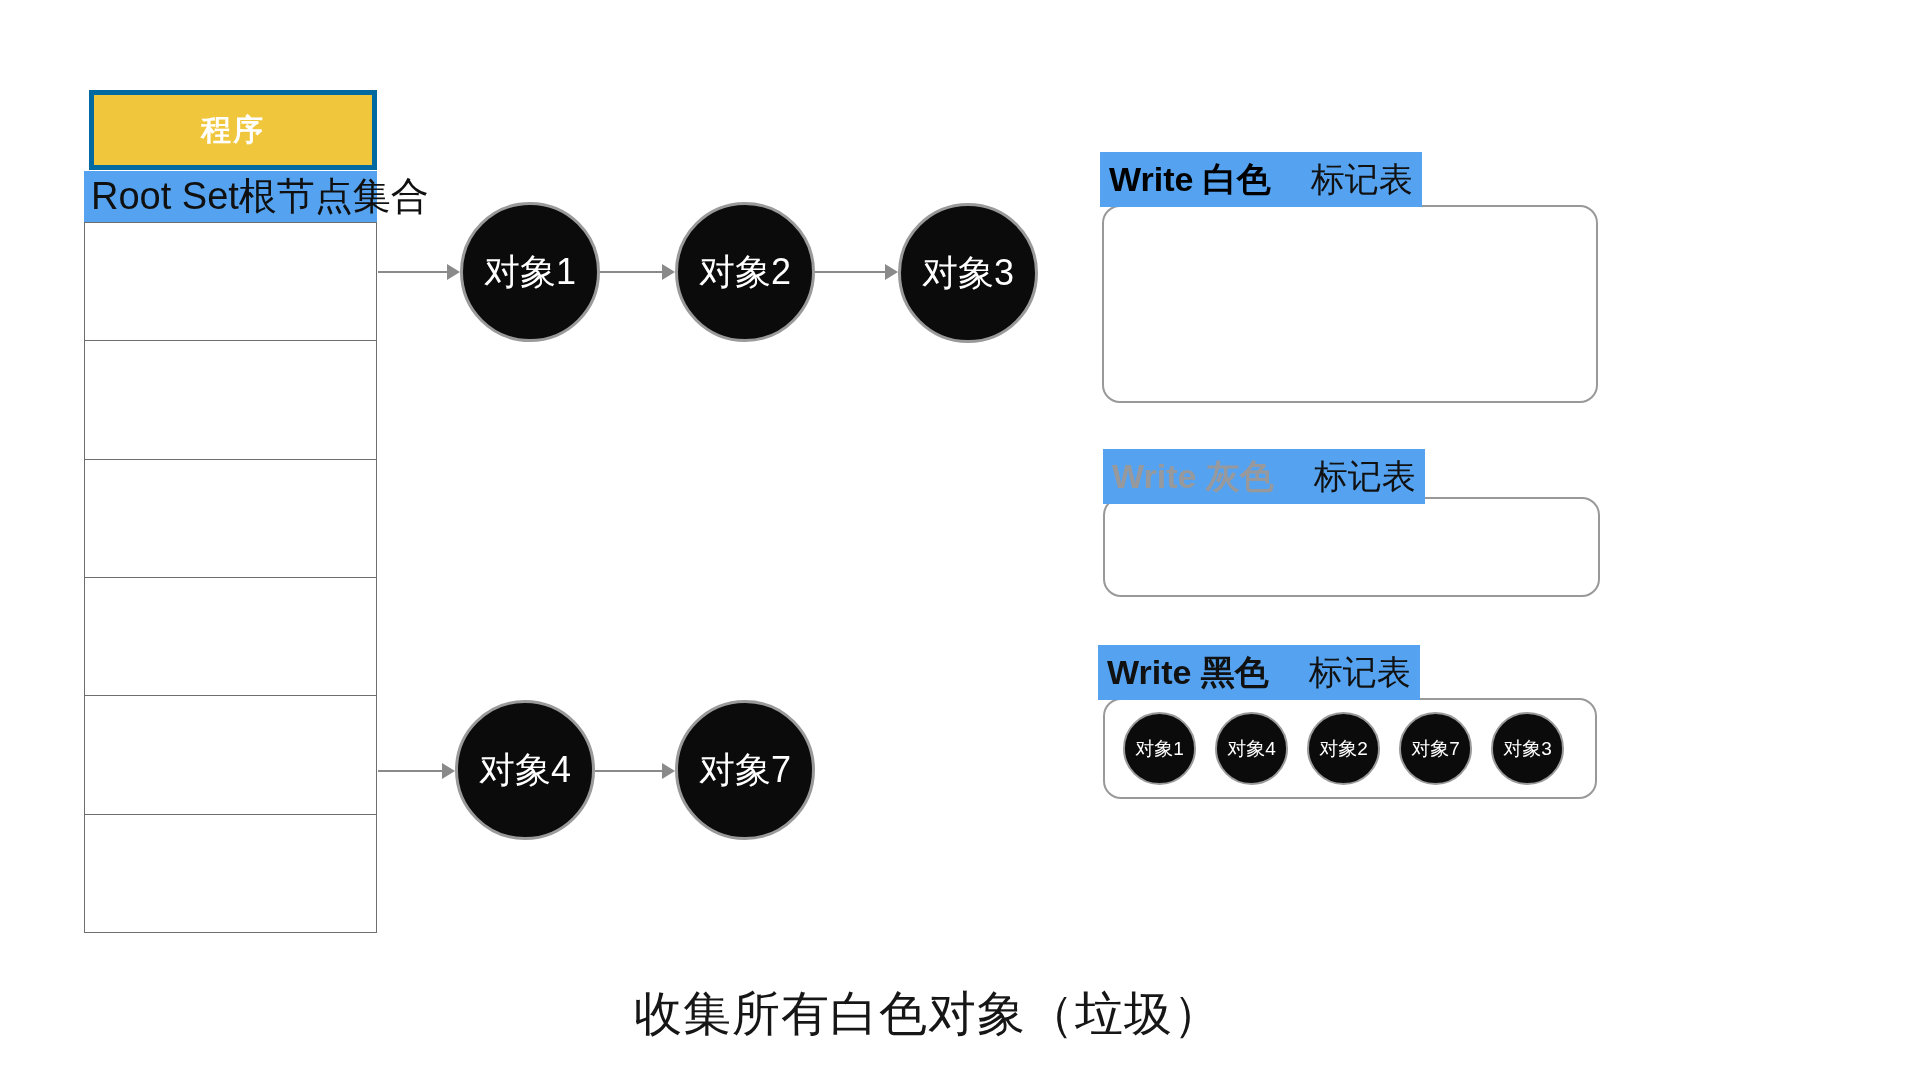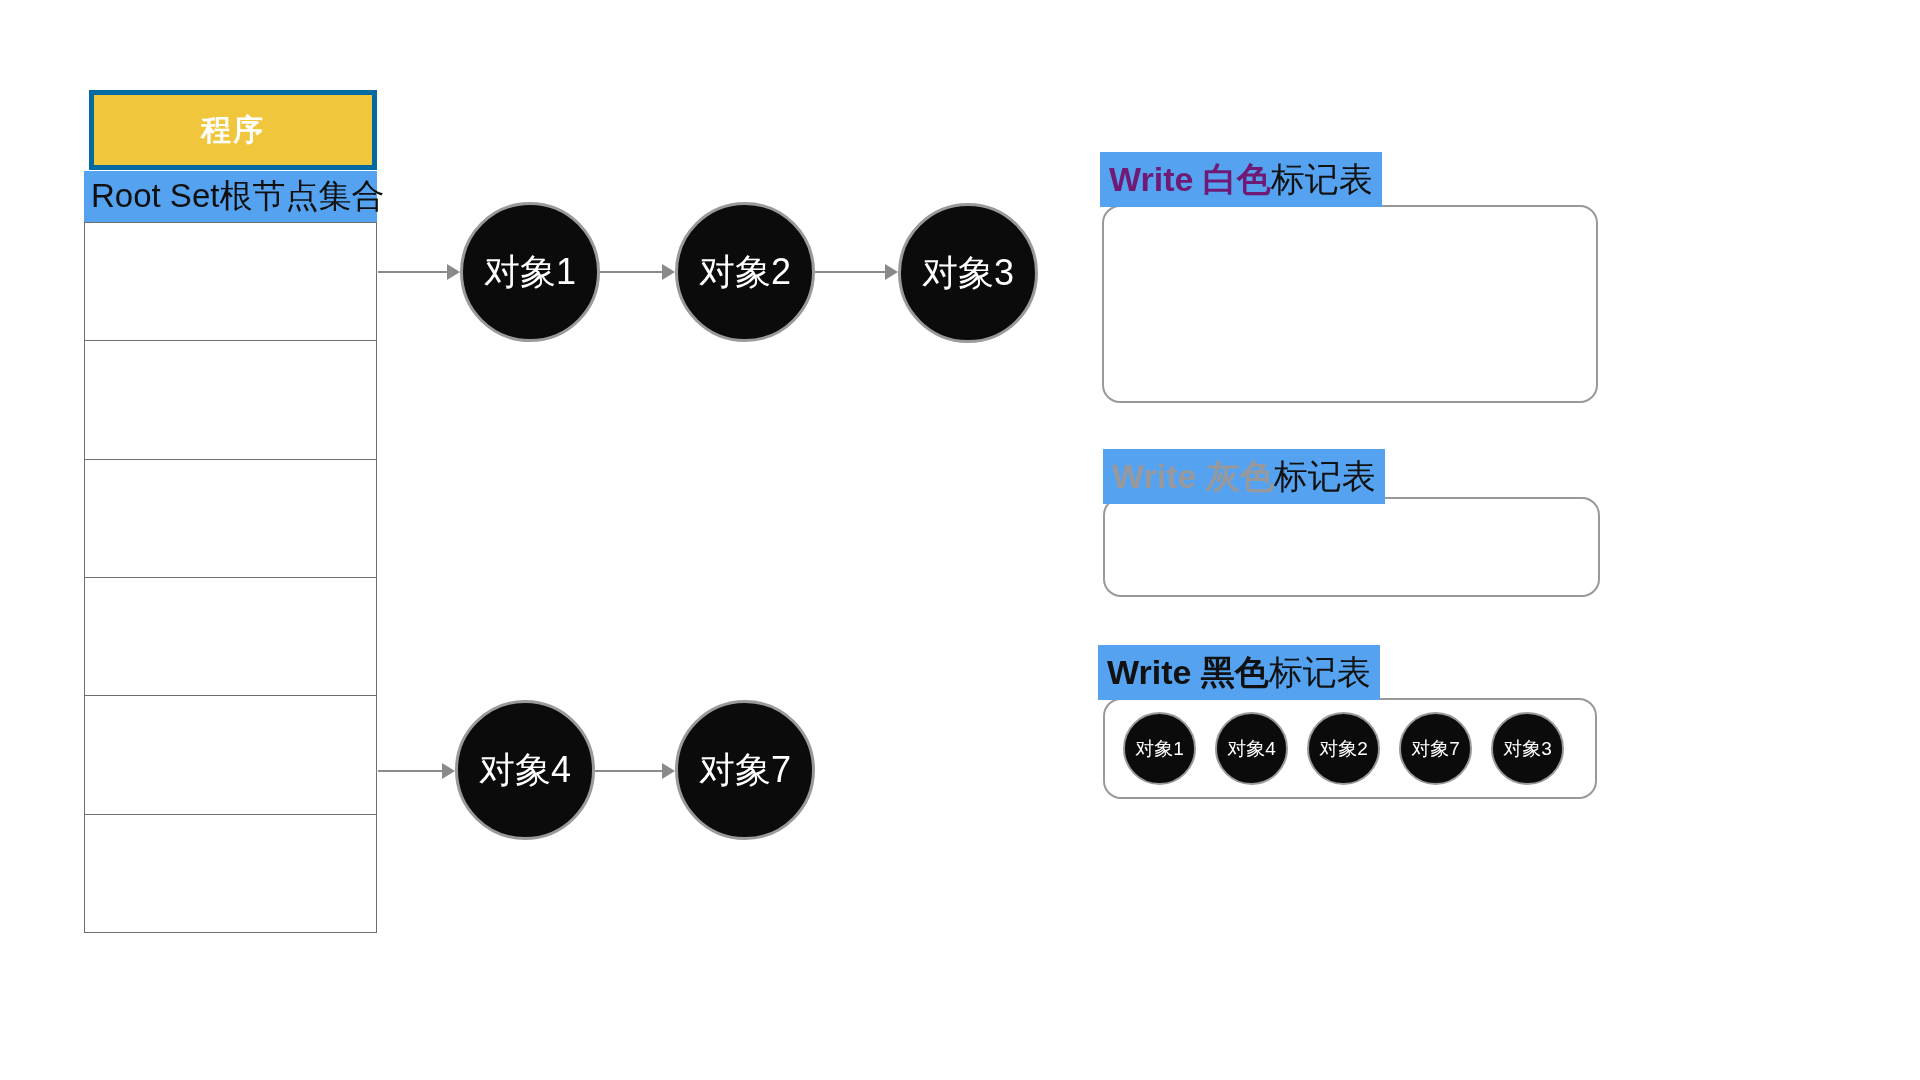--- a/index.html
+++ b/index.html
@@ -12,21 +12,21 @@
     position:absolute;left:89px;top:90px;width:288px;height:80px;
     background:var(--program-yellow,#F0C73C);
     border:5px solid #0369a1;box-sizing:border-box;
     display:flex;align-items:center;justify-content:center;
     color:#fff;font-size:30px;font-weight:bold;letter-spacing:2px;
   }
   .root-set-bar{
     position:absolute;left:84px;top:171px;width:293px;height:51px;
     background:var(--highlight-blue,#55A3F0);
     display:flex;align-items:center;
-    color:#101010;font-size:33px;padding-left:7px;box-sizing:border-box;
+    color:#101010;font-size:38px;padding-left:7px;box-sizing:border-box;
     white-space:nowrap;
   }
   .memory-table{
     position:absolute;left:84px;top:222px;width:293px;height:711px;
     border:1px solid #6e6e6e;box-sizing:border-box;background:#fff;
     display:flex;flex-direction:column;
   }
   .memory-cell{flex:1;border-bottom:1px solid #6e6e6e;}
   .memory-cell:last-child{border-bottom:none;}
   
@@ -46,24 +46,24 @@
     width:0;height:0;border-top:8px solid transparent;border-bottom:8px solid transparent;
     border-left:13px solid #8a8a8a;
   }
   
   .mark-label{
     position:absolute;height:55px;background:var(--highlight-blue,#55A3F0);
     display:flex;align-items:center;padding:0 9px;box-sizing:border-box;
     font-size:34px;white-space:nowrap;z-index:3;
   }
   .mark-label .label-strong{font-weight:bold;}
-  .mark-label .label-strong.white{color:#701a75;}
+  .mark-label .label-strong.white{color:#000000;}
   .mark-label .label-strong.grey{color:var(--grey-label-text,#97999D);}
   .mark-label .label-strong.black{color:#111;}
-  .mark-label .label-suffix{color:#111;font-weight:normal;}
+  .mark-label .label-suffix{color:#111;font-weight:normal;margin-left:40px;}
   .mark-box{
     position:absolute;background:#fff;border:2px solid #999;border-radius:18px;
     box-sizing:border-box;z-index:1;
   }
   .black-items{
     display:flex;align-items:center;height:100%;
     padding-left:18px;gap:19px;box-sizing:border-box;
   }
   .small-circle{
     width:69px;height:69px;border-radius:50%;flex:0 0 auto;
@@ -168,14 +168,15 @@
         </div>
       <div class="small-circle">
           <span>对象7</span>
         </div>
       <div class="small-circle">
           <span>对象3</span>
         </div>
     </div>
   </div>
 
+  <div class="caption">收集所有白色对象（垃圾）</div>
 
 </div>
 
 </body></html>

